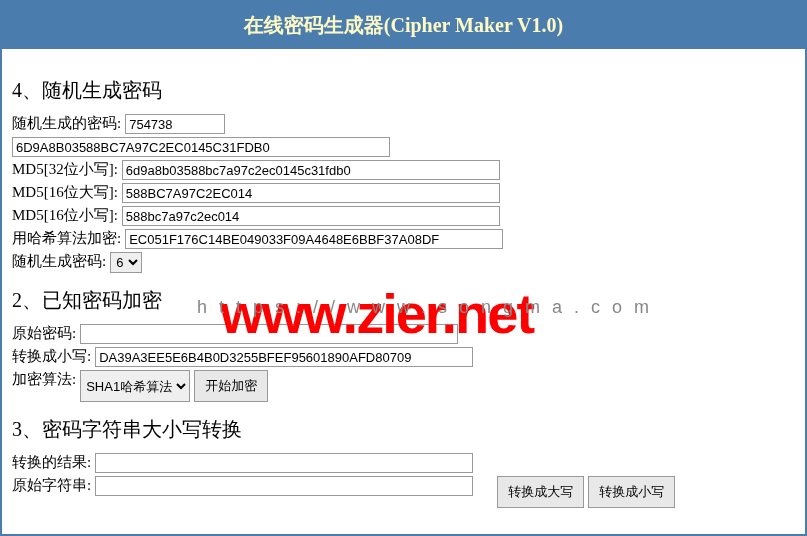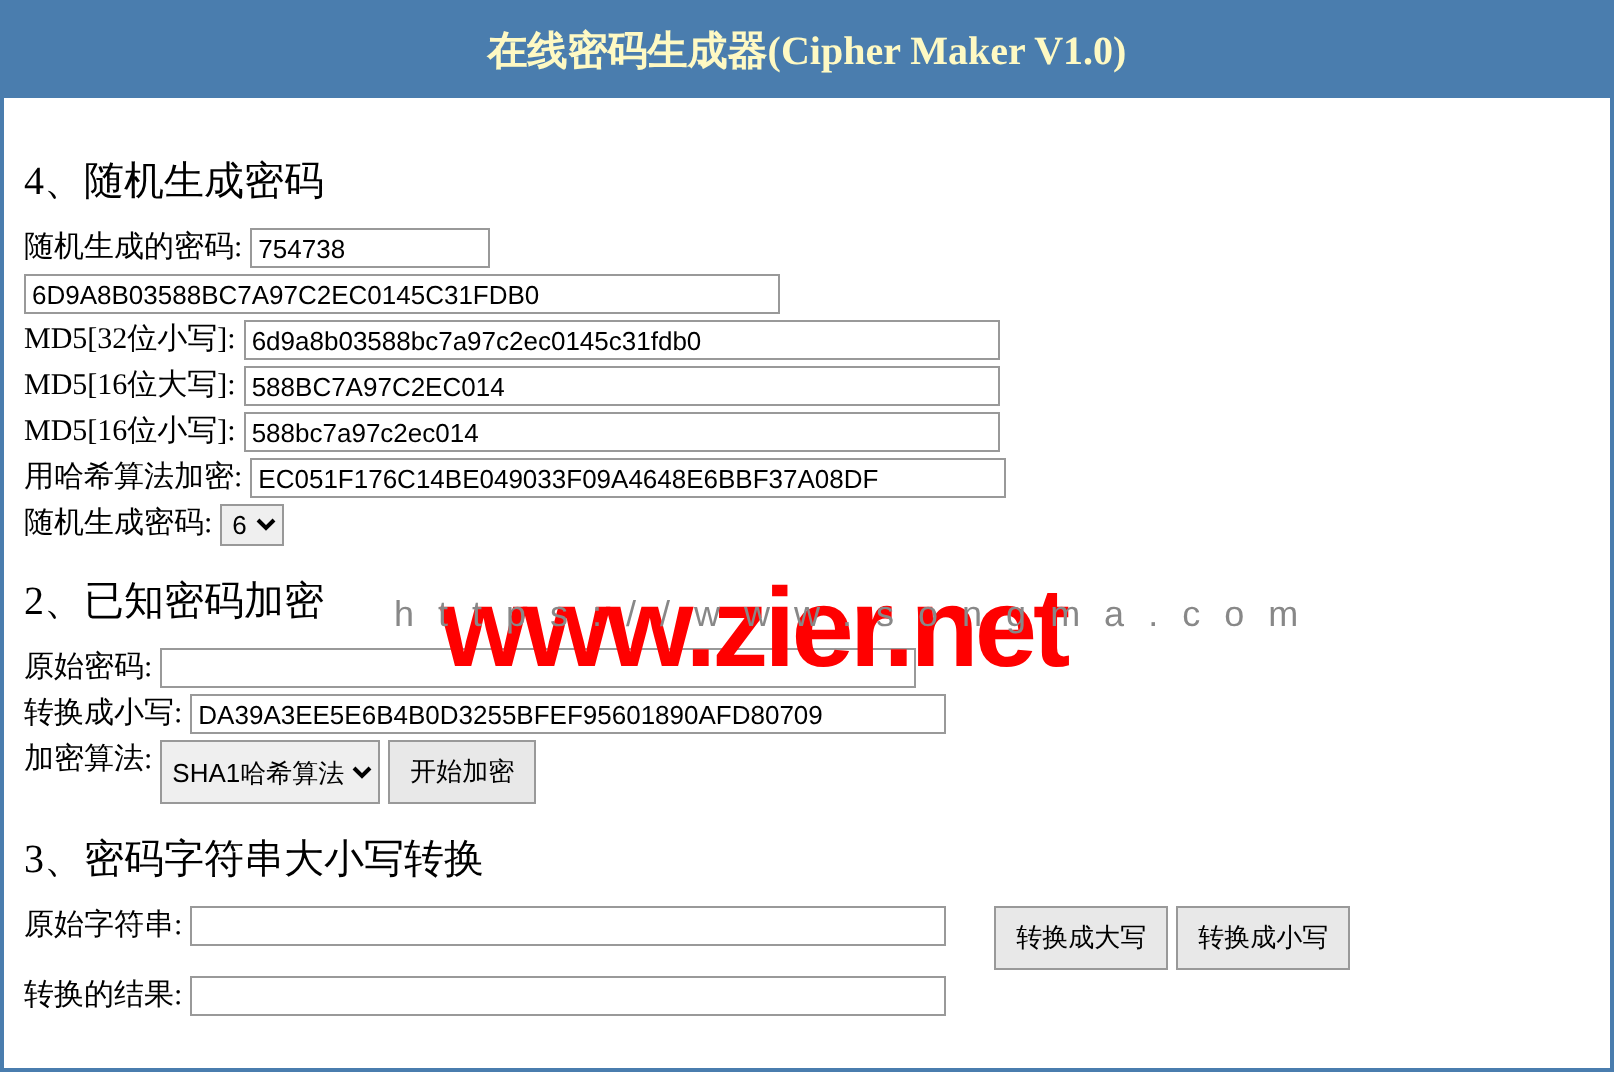--- a/index.html
+++ b/index.html
@@ -4,21 +4,21 @@
 <style>
 * { box-sizing: border-box; margin: 0; padding: 0; }
 body { font-family: SimSun, "宋体", serif; font-size: 15px; background: #fff; }
 .container { width: 807px; height: 536px; background: #fff; border: 2px solid #4A7DAE; }
 .header { background: #4A7DAE; color: #fef9c3; text-align: center; padding: 10px 0; font-size: 20px; font-weight: bold; font-family: SimSun, serif; }
 .content { padding: 14px 10px; position: relative; }
 .section-title { font-size: 20px; margin: 14px 0 10px 0; font-family: SimSun, serif; }
 .row { display: flex; margin-bottom: 3px; }
 .label { white-space: nowrap; margin-right: 4px; font-size: 15px; }
 input[type="text"] { font-family: Arial, sans-serif; font-size: 13px; padding: 1px 3px; border: 1px solid #999; background: #fff; height: 20px; }
-.inp-short { width: 120px; }
+.inp-short { width: 100px; }
 .inp-long { width: 378px; }
 .inp-verylong { width: 378px; }
 select { font-size: 13px; padding: 1px; border: 1px solid #999; font-family: Arial, sans-serif; }
 button { font-size: 13px; padding: 6px 10px; border: 1px solid #999; background: #e8e8e8; cursor: pointer; font-family: SimSun, serif; margin-left: 4px; }
 .watermark1 { position: absolute; top: 248px; left: 195px; font-size: 18px; letter-spacing: 12px; color: #888; font-family: Arial, sans-serif; z-index: 5; pointer-events: none; }
 .watermark2 { position: absolute; top: 232px; left: 218px; font-size: 56px; color: #ff0000; font-family: Arial, sans-serif; font-weight: bold; z-index: 4; pointer-events: none; letter-spacing: -2px; }
 </style>
 </head>
 <body>
 
@@ -73,25 +73,25 @@
     </div>
     <div class="row">
       <span class="label">加密算法:</span>
       <select><option>SHA1哈希算法</option></select>
       <button>开始加密</button>
     </div>
 
     <div class="section-title">3、密码字符串大小写转换</div>
 
     <div class="row">
+      <span class="label">转换的结果:</span>
+      <input type="text" class="inp-long" value="" style="">
+    </div>
+    <div class="row">
       <span class="label">原始字符串:</span>
       <input type="text" class="inp-long" value="" style="">
       <span style="width:20px;"></span>
       <button>转换成大写</button>
       <button>转换成小写</button>
     </div>
-    <div class="row">
-      <span class="label">转换的结果:</span>
-      <input type="text" class="inp-long" value="" style="">
-    </div>
 
   </div>
 </div>
 
 </body></html>

